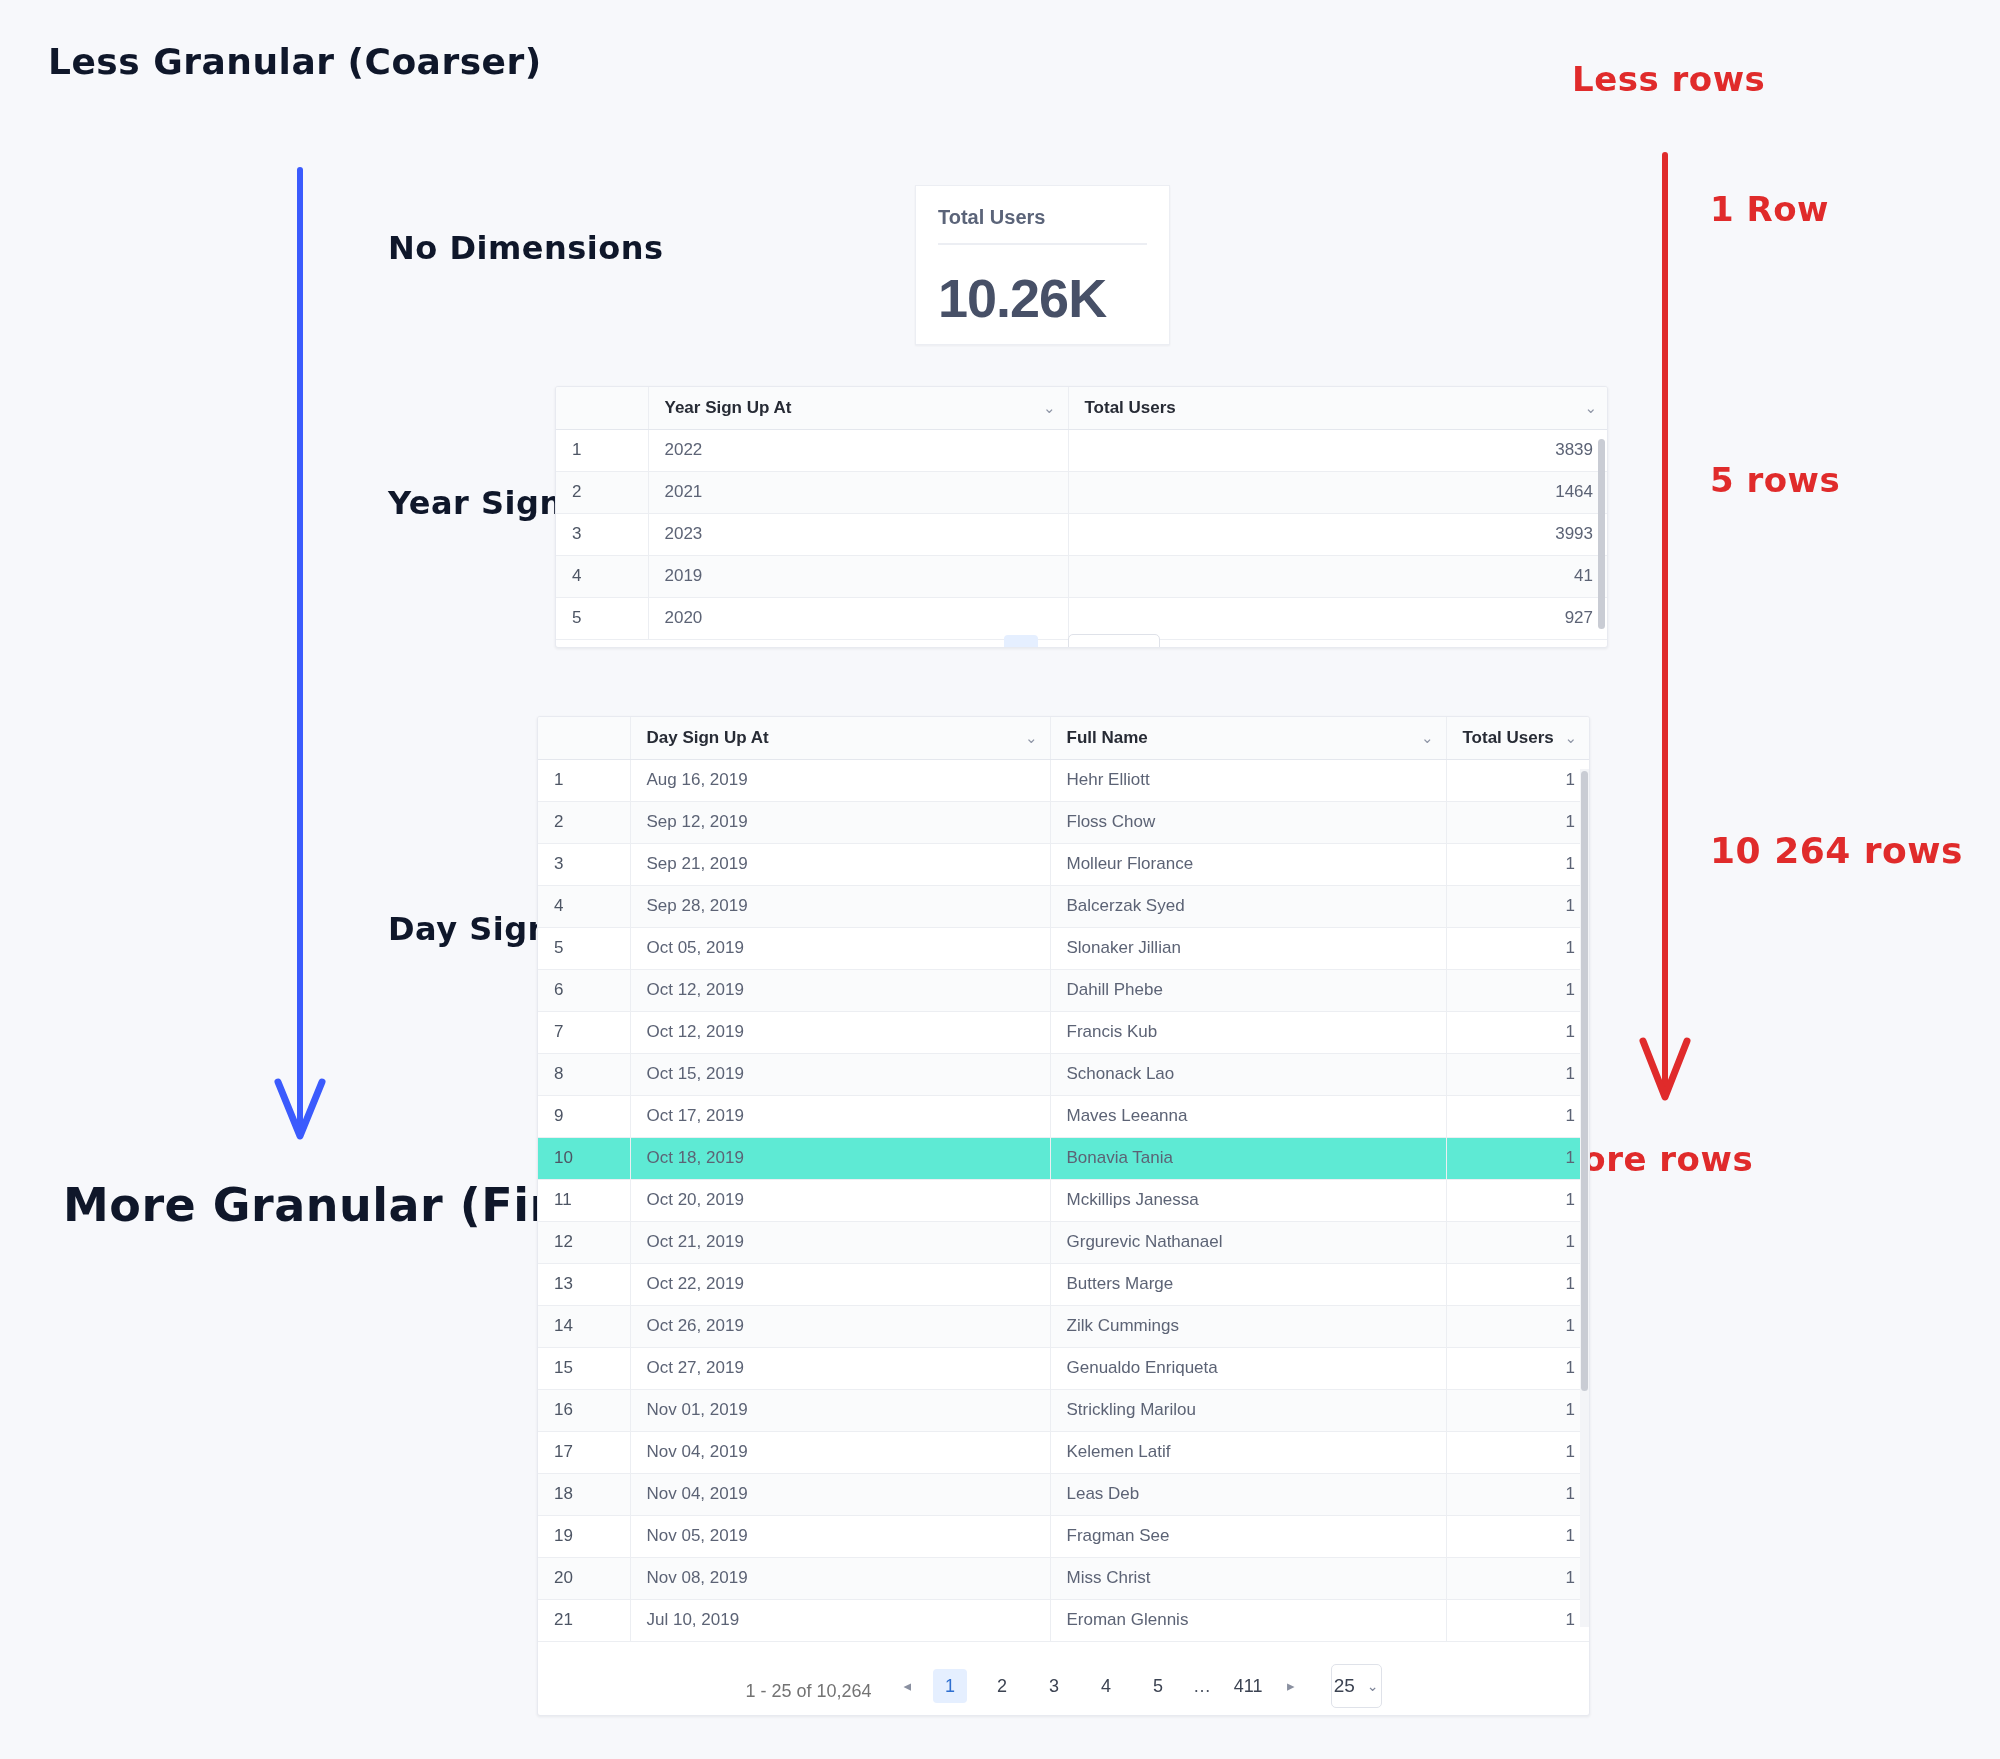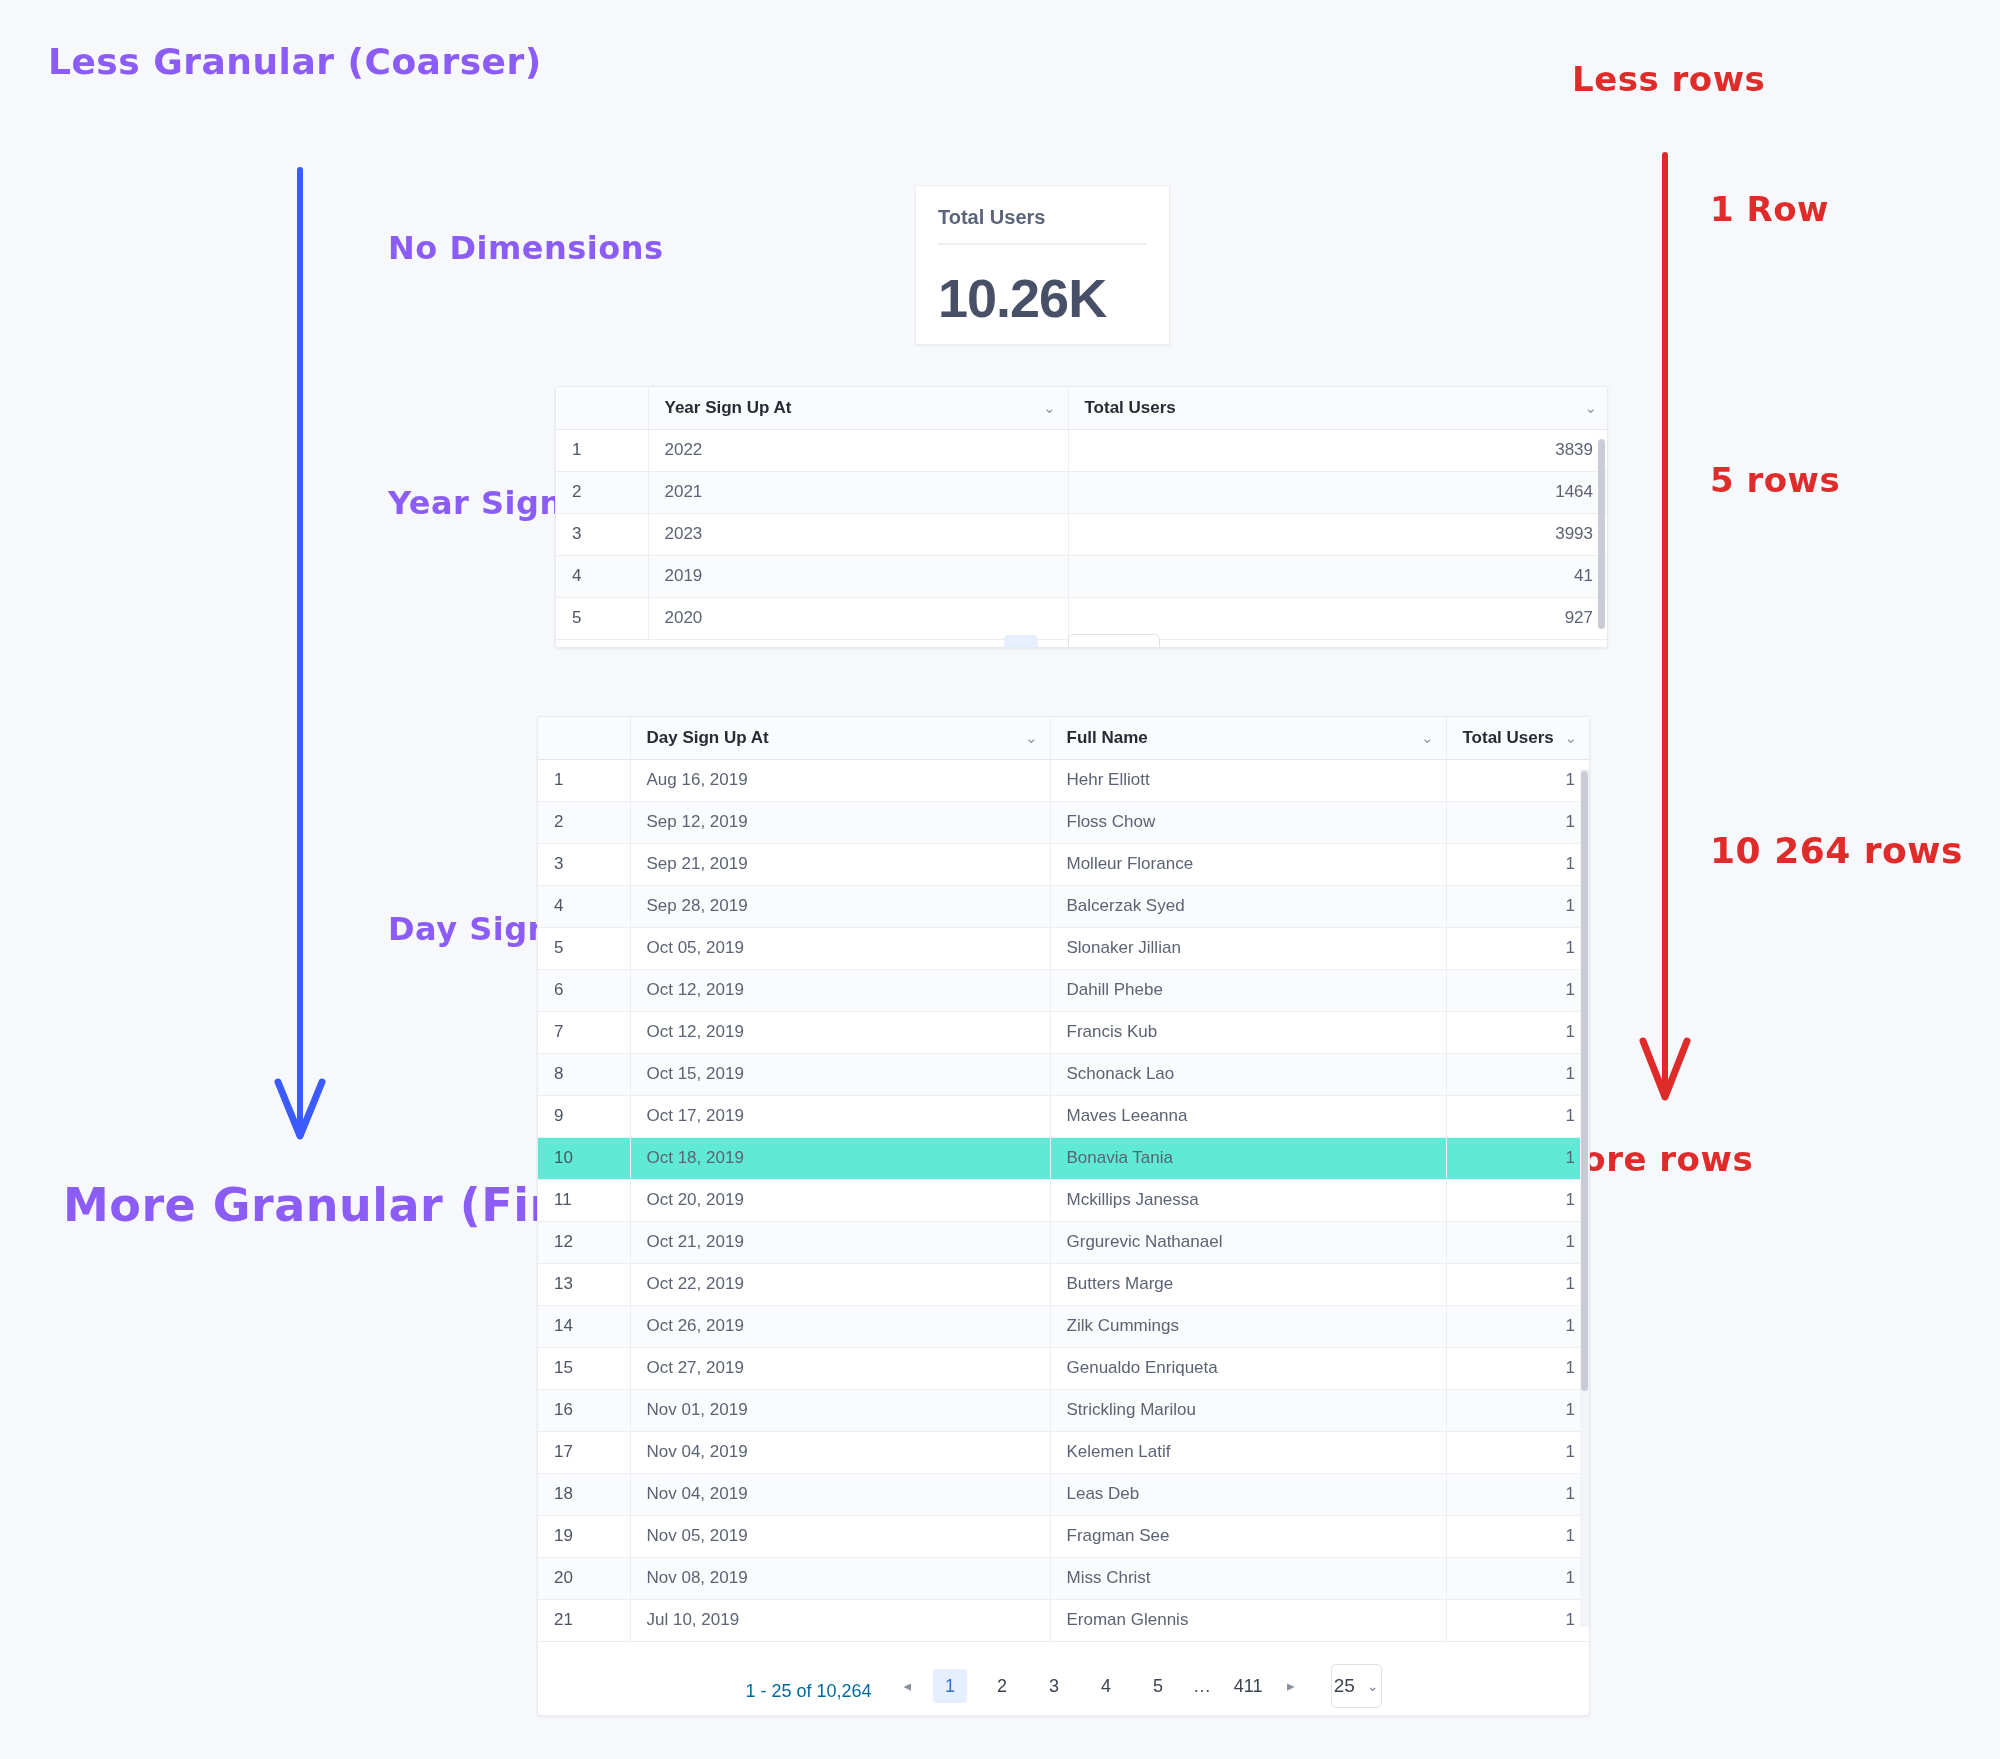--- a/index.html
+++ b/index.html
@@ -13,21 +13,21 @@
 
   
   .anno {
     position: absolute;
     font-family: "DejaVu Sans", sans-serif;
     font-weight: 700;
     letter-spacing: .5px;
     white-space: nowrap;
     line-height: 1;
   }
-  .anno.blue { color: #8b5cf6; }
+  .anno.blue { color: #0f172a; }
   .anno.red  { color: #e02b2b; text-align: center; }
 
   
   .arrow-svg { position: absolute; overflow: visible; }
 
   
   .kpi-card {
     position: absolute;
     background: #ffffff;
     border: 1px solid #eceef3;
@@ -82,21 +82,21 @@
   table.grid td.idx, table.grid th.idx { color: #4d5564; text-align: left; }
   table.grid tr.alt td { background: #fafbfc; }
   table.grid tr.hover td { background: #5eead4; }
   table.grid td:last-child, table.grid th:last-child { border-right: none; }
 
   
   .pager {
     display: flex; align-items: center; justify-content: center;
     gap: 18px; height: 58px; font-size: 18px; color: #4c5costume;
   }
-  .pager-info { font-size: 18px; color: #0369a1; margin-right: 10px; margin-top: 11px; }
+  .pager-info { font-size: 18px; color: #737373; margin-right: 10px; margin-top: 11px; }
   .pg-num {
     min-width: 34px; height: 34px; line-height: 34px; text-align: center;
     color: #3c4352; font-size: 18px; border-radius: 4px;
   }
   .pg-num.active { background: #e5efff; color: #2f6fd0; }
   .pg-arrow { color: #8a90a0; font-size: 15px; padding: 0 4px; }
   .pg-dots { color: #4a5160; letter-spacing: 2px; }
   .page-size {
     display: inline-flex; align-items: center; gap: 12px;
     border: 1px solid #dfe2e9; border-radius: 5px;

